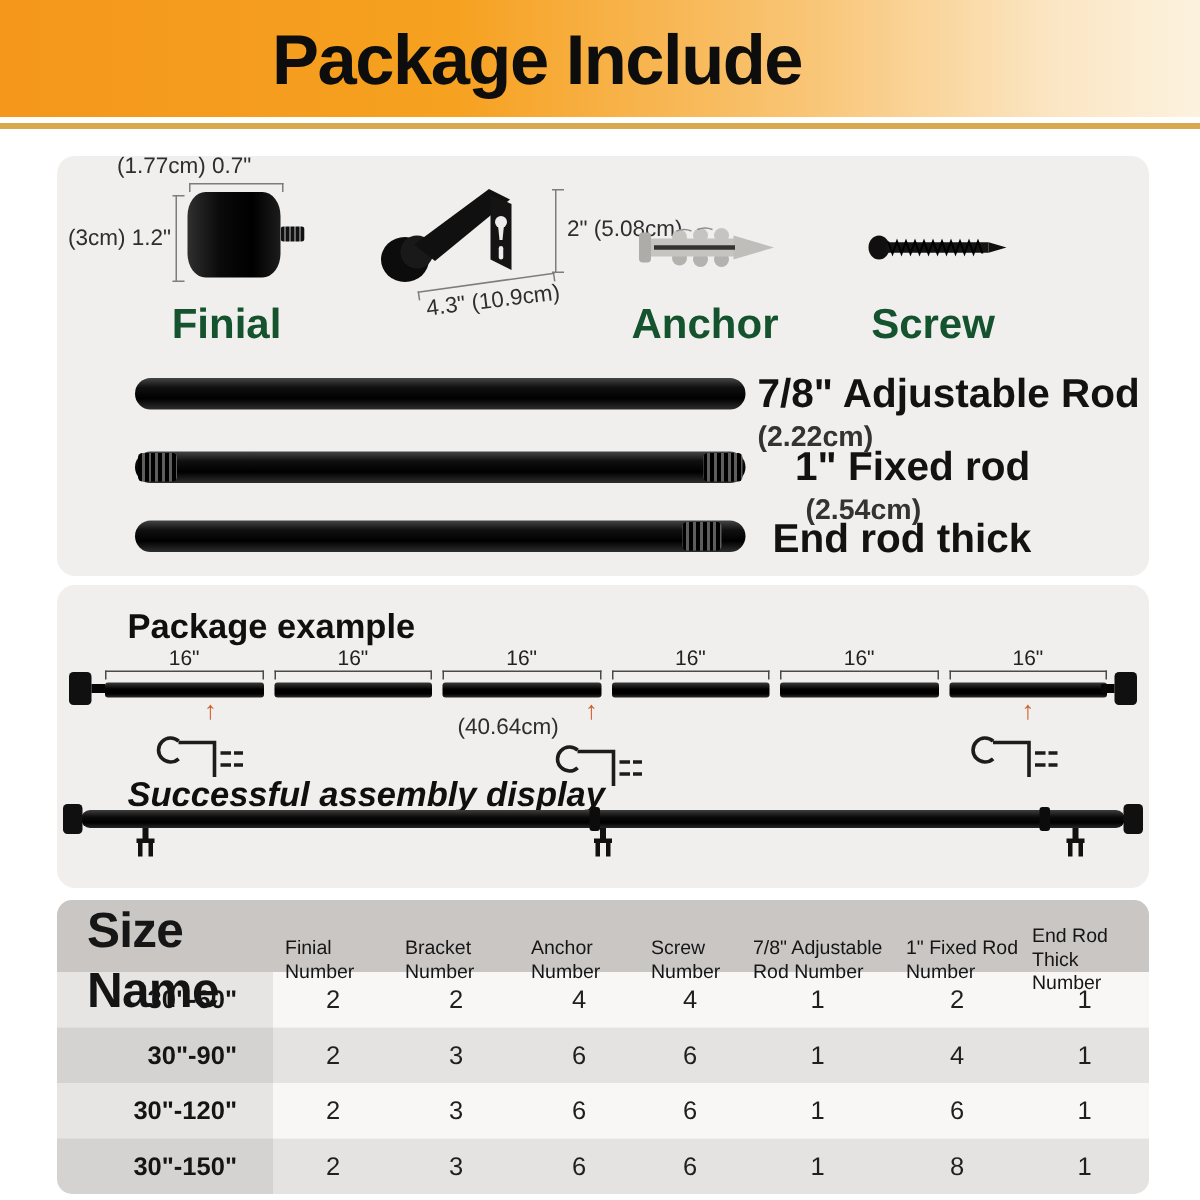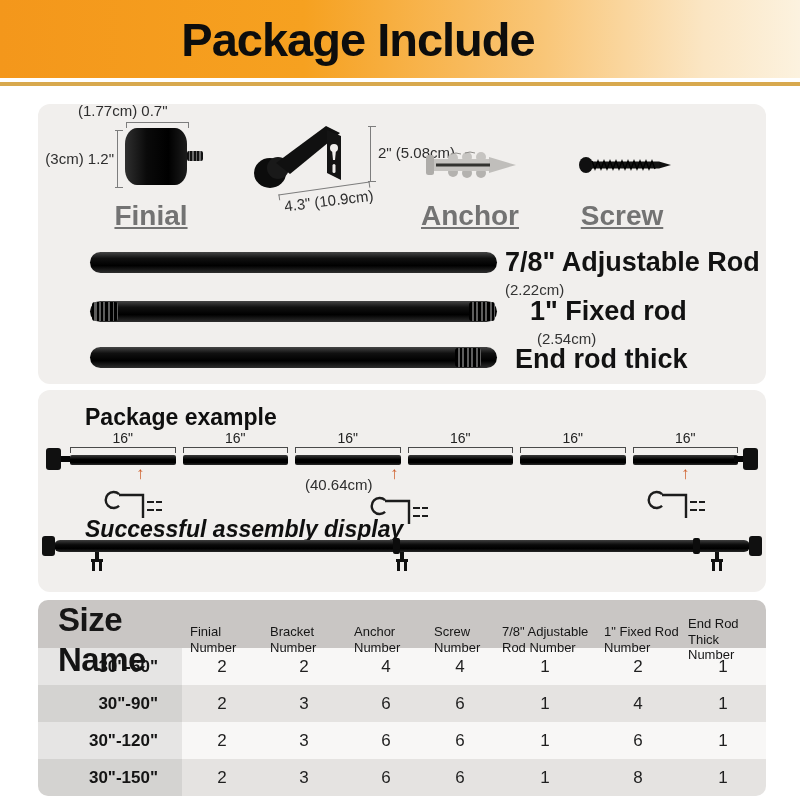--- a/index.html
+++ b/index.html
@@ -22,21 +22,21 @@
     font-size:47px;font-weight:800;letter-spacing:-1px;color:#0d0d0d;
   }
   .gold-line{position:absolute;top:82px;left:0;width:800px;height:4px;background:#D8A94E;}
 
   
   .panel{position:absolute;left:38px;width:728px;background:#F1EFED;border-radius:12px;}
   .panel1{top:104px;height:280px;}
   .panel2{top:390px;height:202px;}
 
   .dim{font-size:15px;color:#2e2e2e;white-space:nowrap;}
-  .cap{font-size:28px;font-weight:bold;color:#737373;text-align:center;text-decoration:underline;}
+  .cap{font-size:28px;font-weight:bold;color:#14532d;text-align:center;}
 
   
   .vline{position:absolute;width:0;border-left:1.5px solid #7d7d7d;}
   .vline::before,.vline::after{content:"";position:absolute;left:-3.5px;width:8px;height:0;border-top:1.5px solid #7d7d7d;}
   .vline::before{top:0;} .vline::after{bottom:0;}
   .hline{position:absolute;height:0;border-top:1.5px solid #7d7d7d;}
   .hline::before,.hline::after{content:"";position:absolute;top:-1px;height:6px;width:0;border-left:1.5px solid #7d7d7d;}
   .hline::before{left:0;} .hline::after{right:0;}
 
   
@@ -49,21 +49,21 @@
     position:absolute;left:149px;top:47px;width:16px;height:10px;border-radius:2px;
     background:repeating-linear-gradient(90deg,#111 0 2px,#6b6b6b 2px 3.5px);
   }
 
   
   .rod{position:absolute;left:52px;width:407px;height:21px;border-radius:11px;
     background:linear-gradient(180deg,#454545 0%,#101010 30%,#000 65%,#2e2e2e 100%);}
   .thread{position:absolute;top:1px;height:19px;width:26px;border-radius:3px;
     background:repeating-linear-gradient(90deg,#000 0 2.5px,#5d5d5d 2.5px 4.5px);}
   .rod-label{position:absolute;font-weight:bold;font-size:27px;color:#121212;white-space:nowrap;}
-  .rod-sub{position:absolute;font-size:15px;color:#333;}
+  .rod-sub{position:absolute;font-size:19px;color:#333;font-weight:bold;}
 
   
   .sec-title{position:absolute;font-size:23px;font-weight:bold;color:#0f0f0f;}
   .segrow{position:absolute;left:32px;top:40px;width:668px;display:flex;gap:7px;}
   .seg{flex:1;display:flex;flex-direction:column;}
   .seg-label{font-size:14px;color:#222;text-align:center;height:17px;}
   .seg-measure{height:6px;border-top:1.5px solid #4a4a4a;position:relative;}
   .seg-measure::before,.seg-measure::after{content:"";position:absolute;top:-1px;height:6px;border-left:1.5px solid #4a4a4a;}
   .seg-measure::before{left:0;} .seg-measure::after{right:0;}
   .seg-bar{height:10px;margin-top:1px;border-radius:2px;

